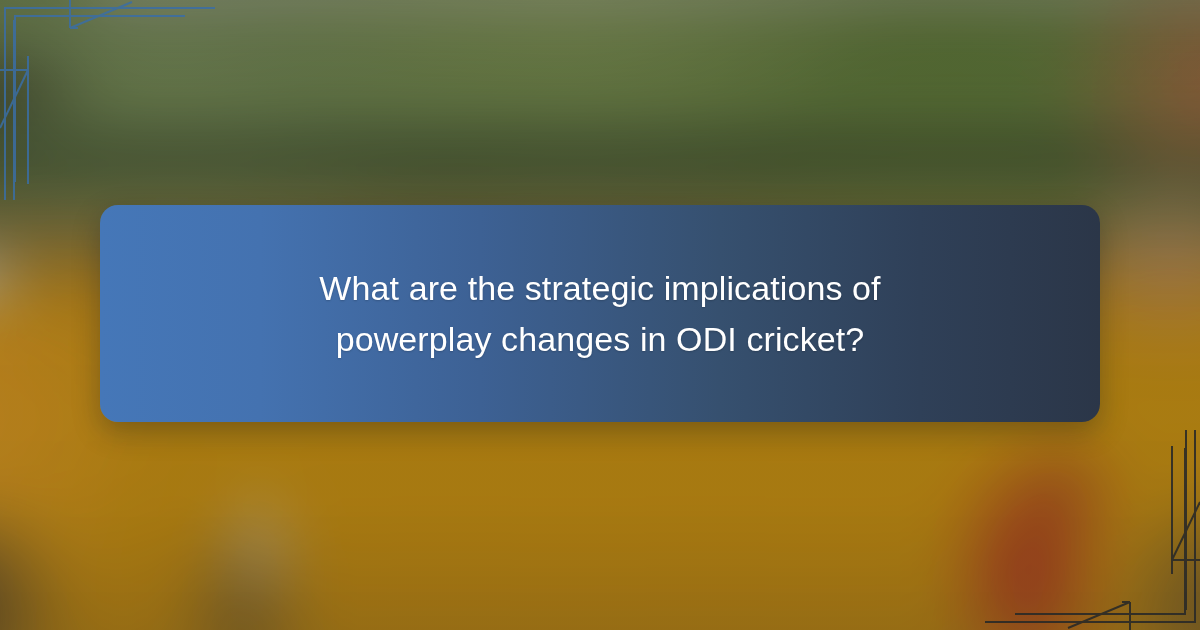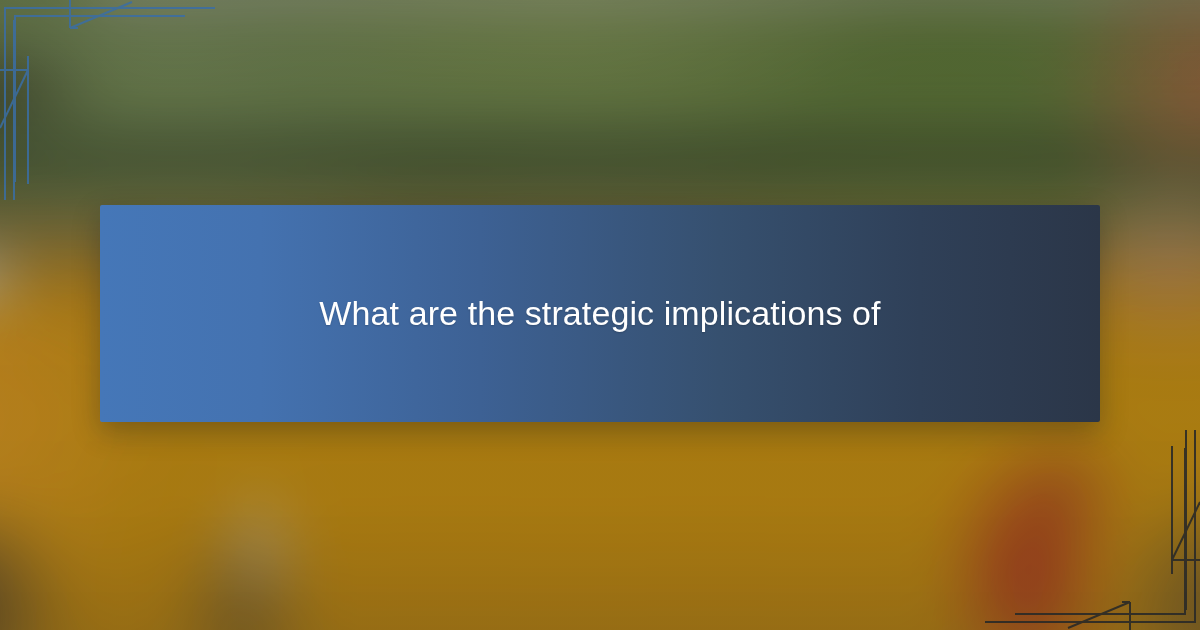--- a/index.html
+++ b/index.html
@@ -107,21 +107,21 @@
   
   .deco { position:absolute; pointer-events:none; }
   .deco-tl { left:0; top:0; width:270px; height:200px; }
   .deco-br { right:0; bottom:0; width:270px; height:200px; }
 
   
   .card {
     position:absolute;
     left:100px; top:205px;
     width:1000px; height:217px;
-    border-radius:2px;
+    border-radius:18px;
     background:linear-gradient(90deg, #4577b8 0%, #4472b0 16%, #3d6194 38%, #36506f 62%, #2f4058 82%, #2b3648 100%);
     box-shadow:0 10px 28px rgba(10,16,28,.30);
     display:flex; align-items:center; justify-content:center;
   }
   .card-text {
     width:90%;
     text-align:center;
     color:#ffffff;
     font-size:34px;
     font-weight:400;
@@ -199,16 +199,17 @@
       <path d="M 28 56 L 28 184"></path>
       <path d="M 28 70 L 0 128"></path>
       <path d="M 10 70 L 28 70"></path>
       <path d="M 15 120 L 15 182"></path>
     </g>
   </svg>
 
   <div class="card">
     <div class="card-text">
       <span class="line">What are the strategic implications of</span>
+      <span class="line">powerplay changes in ODI cricket?</span>
     </div>
   </div>
 
 </div>
 
 </body></html>

